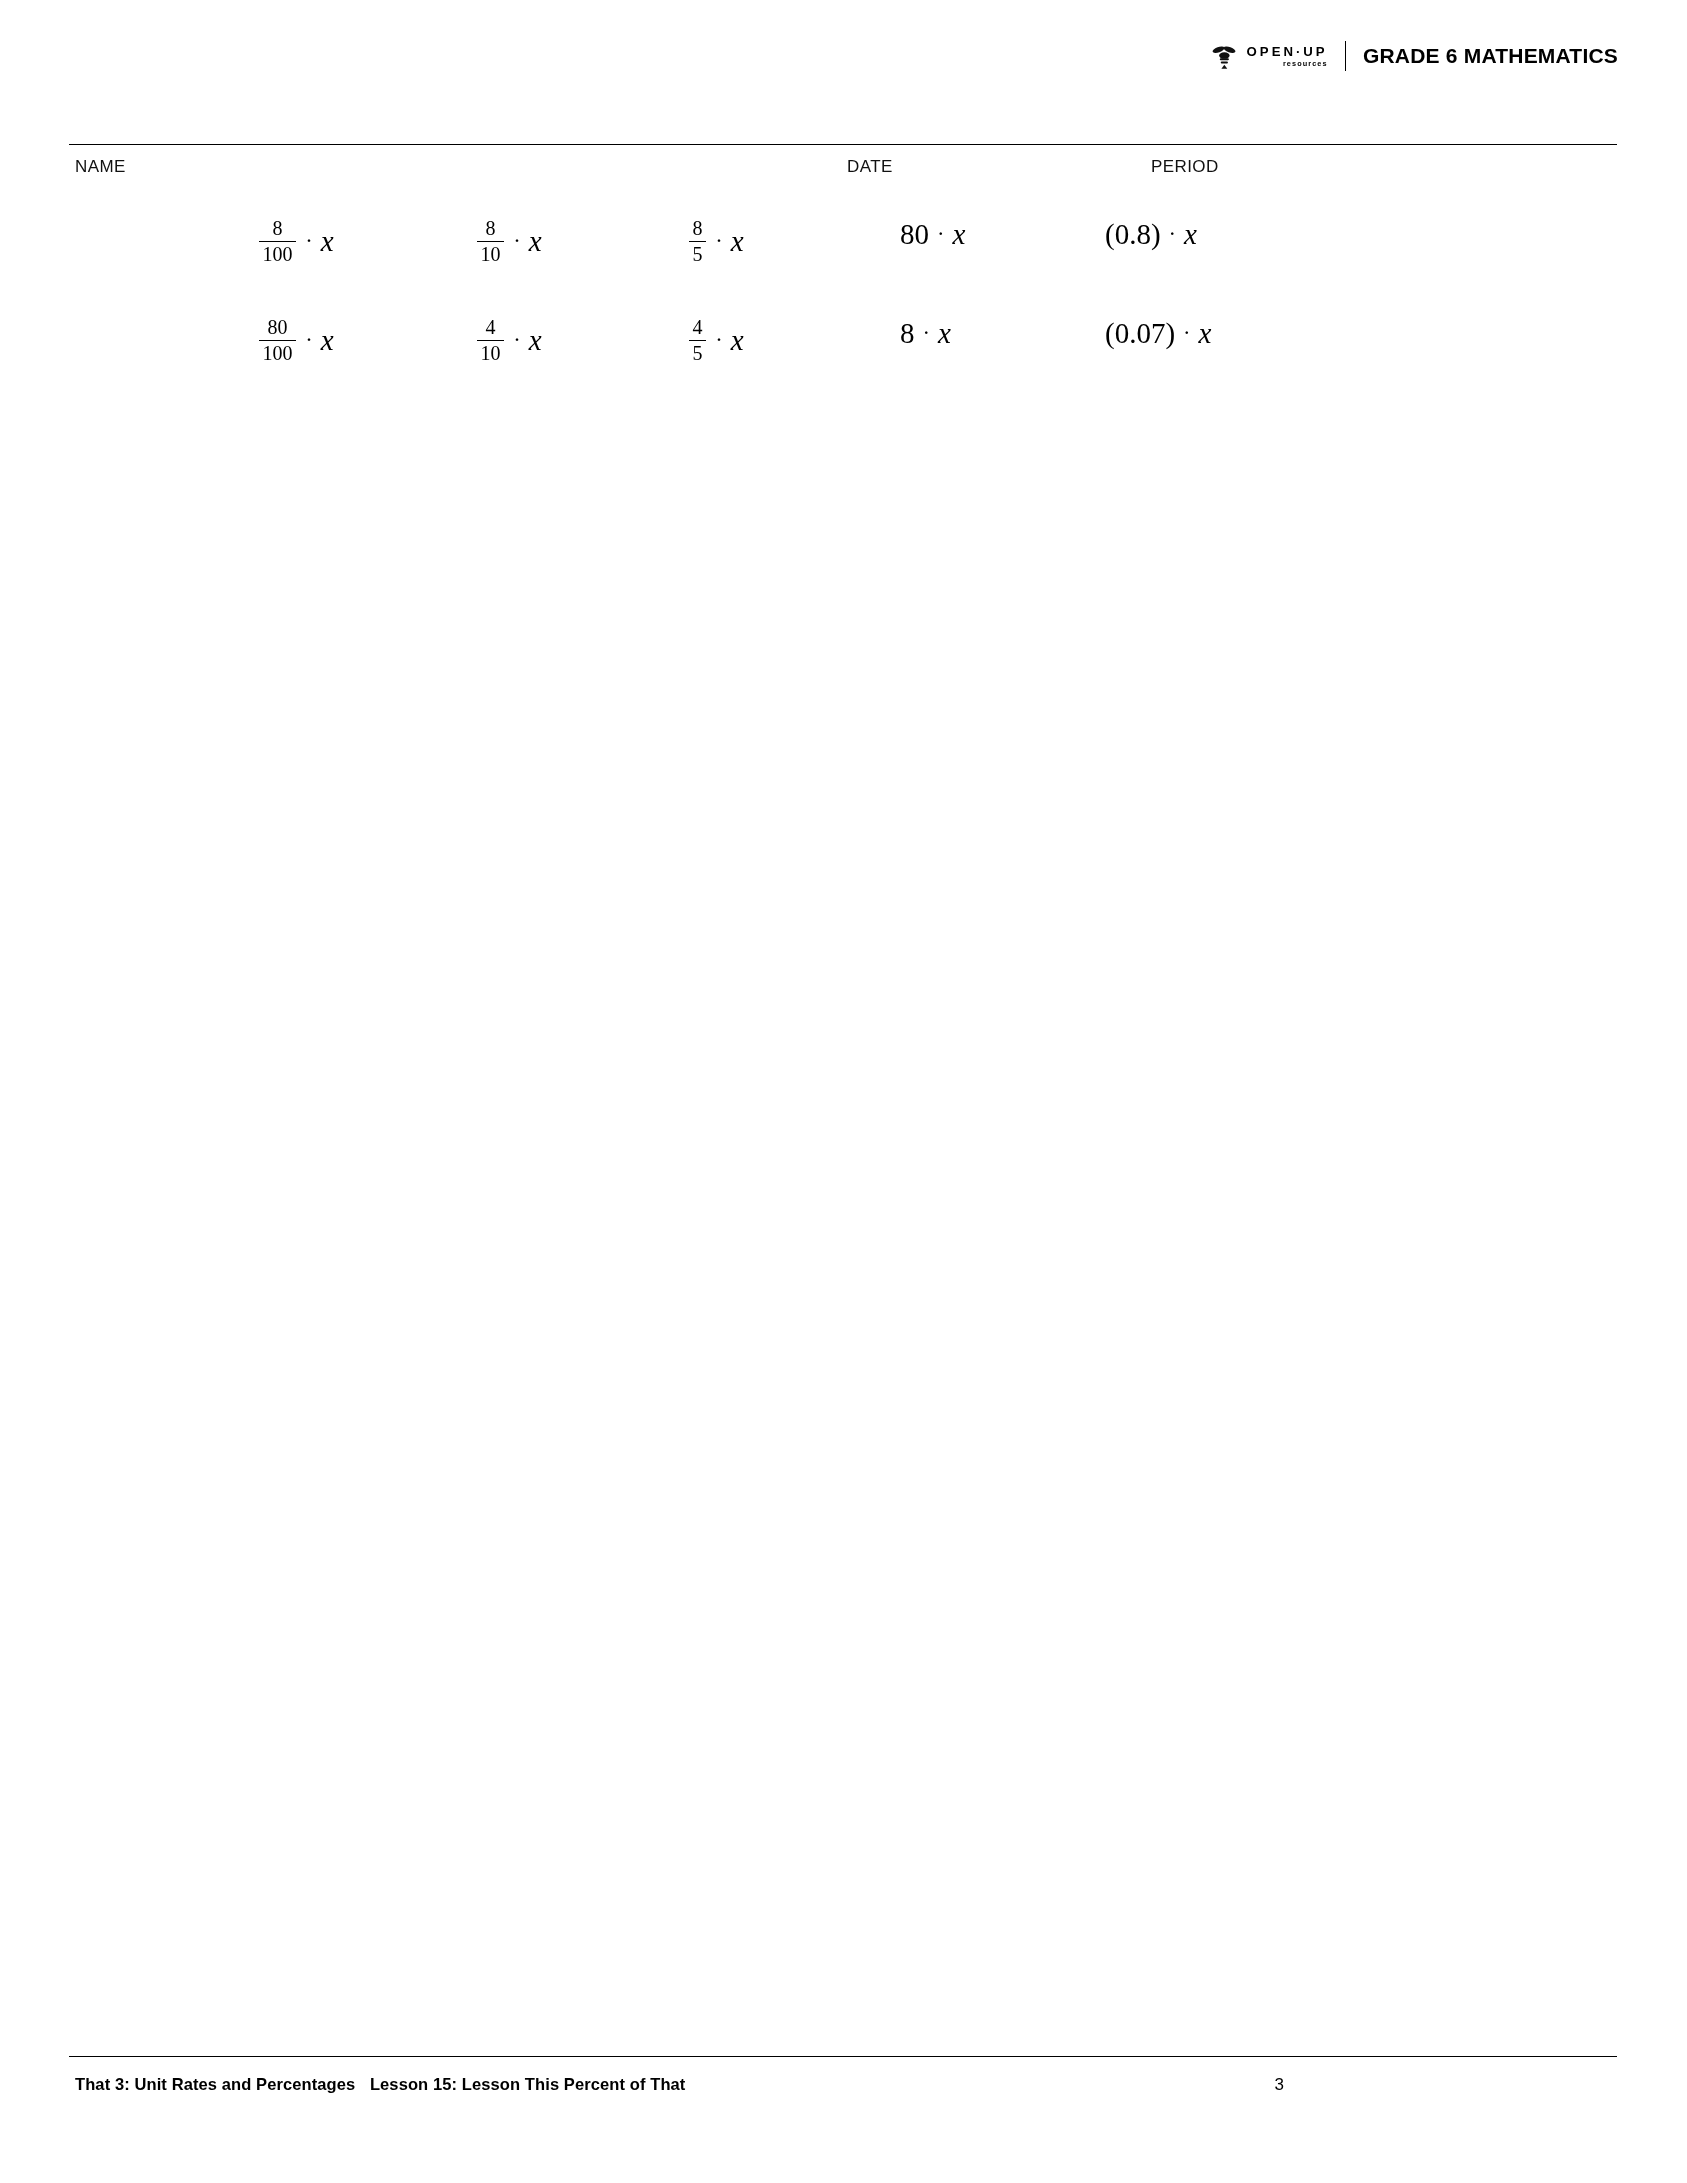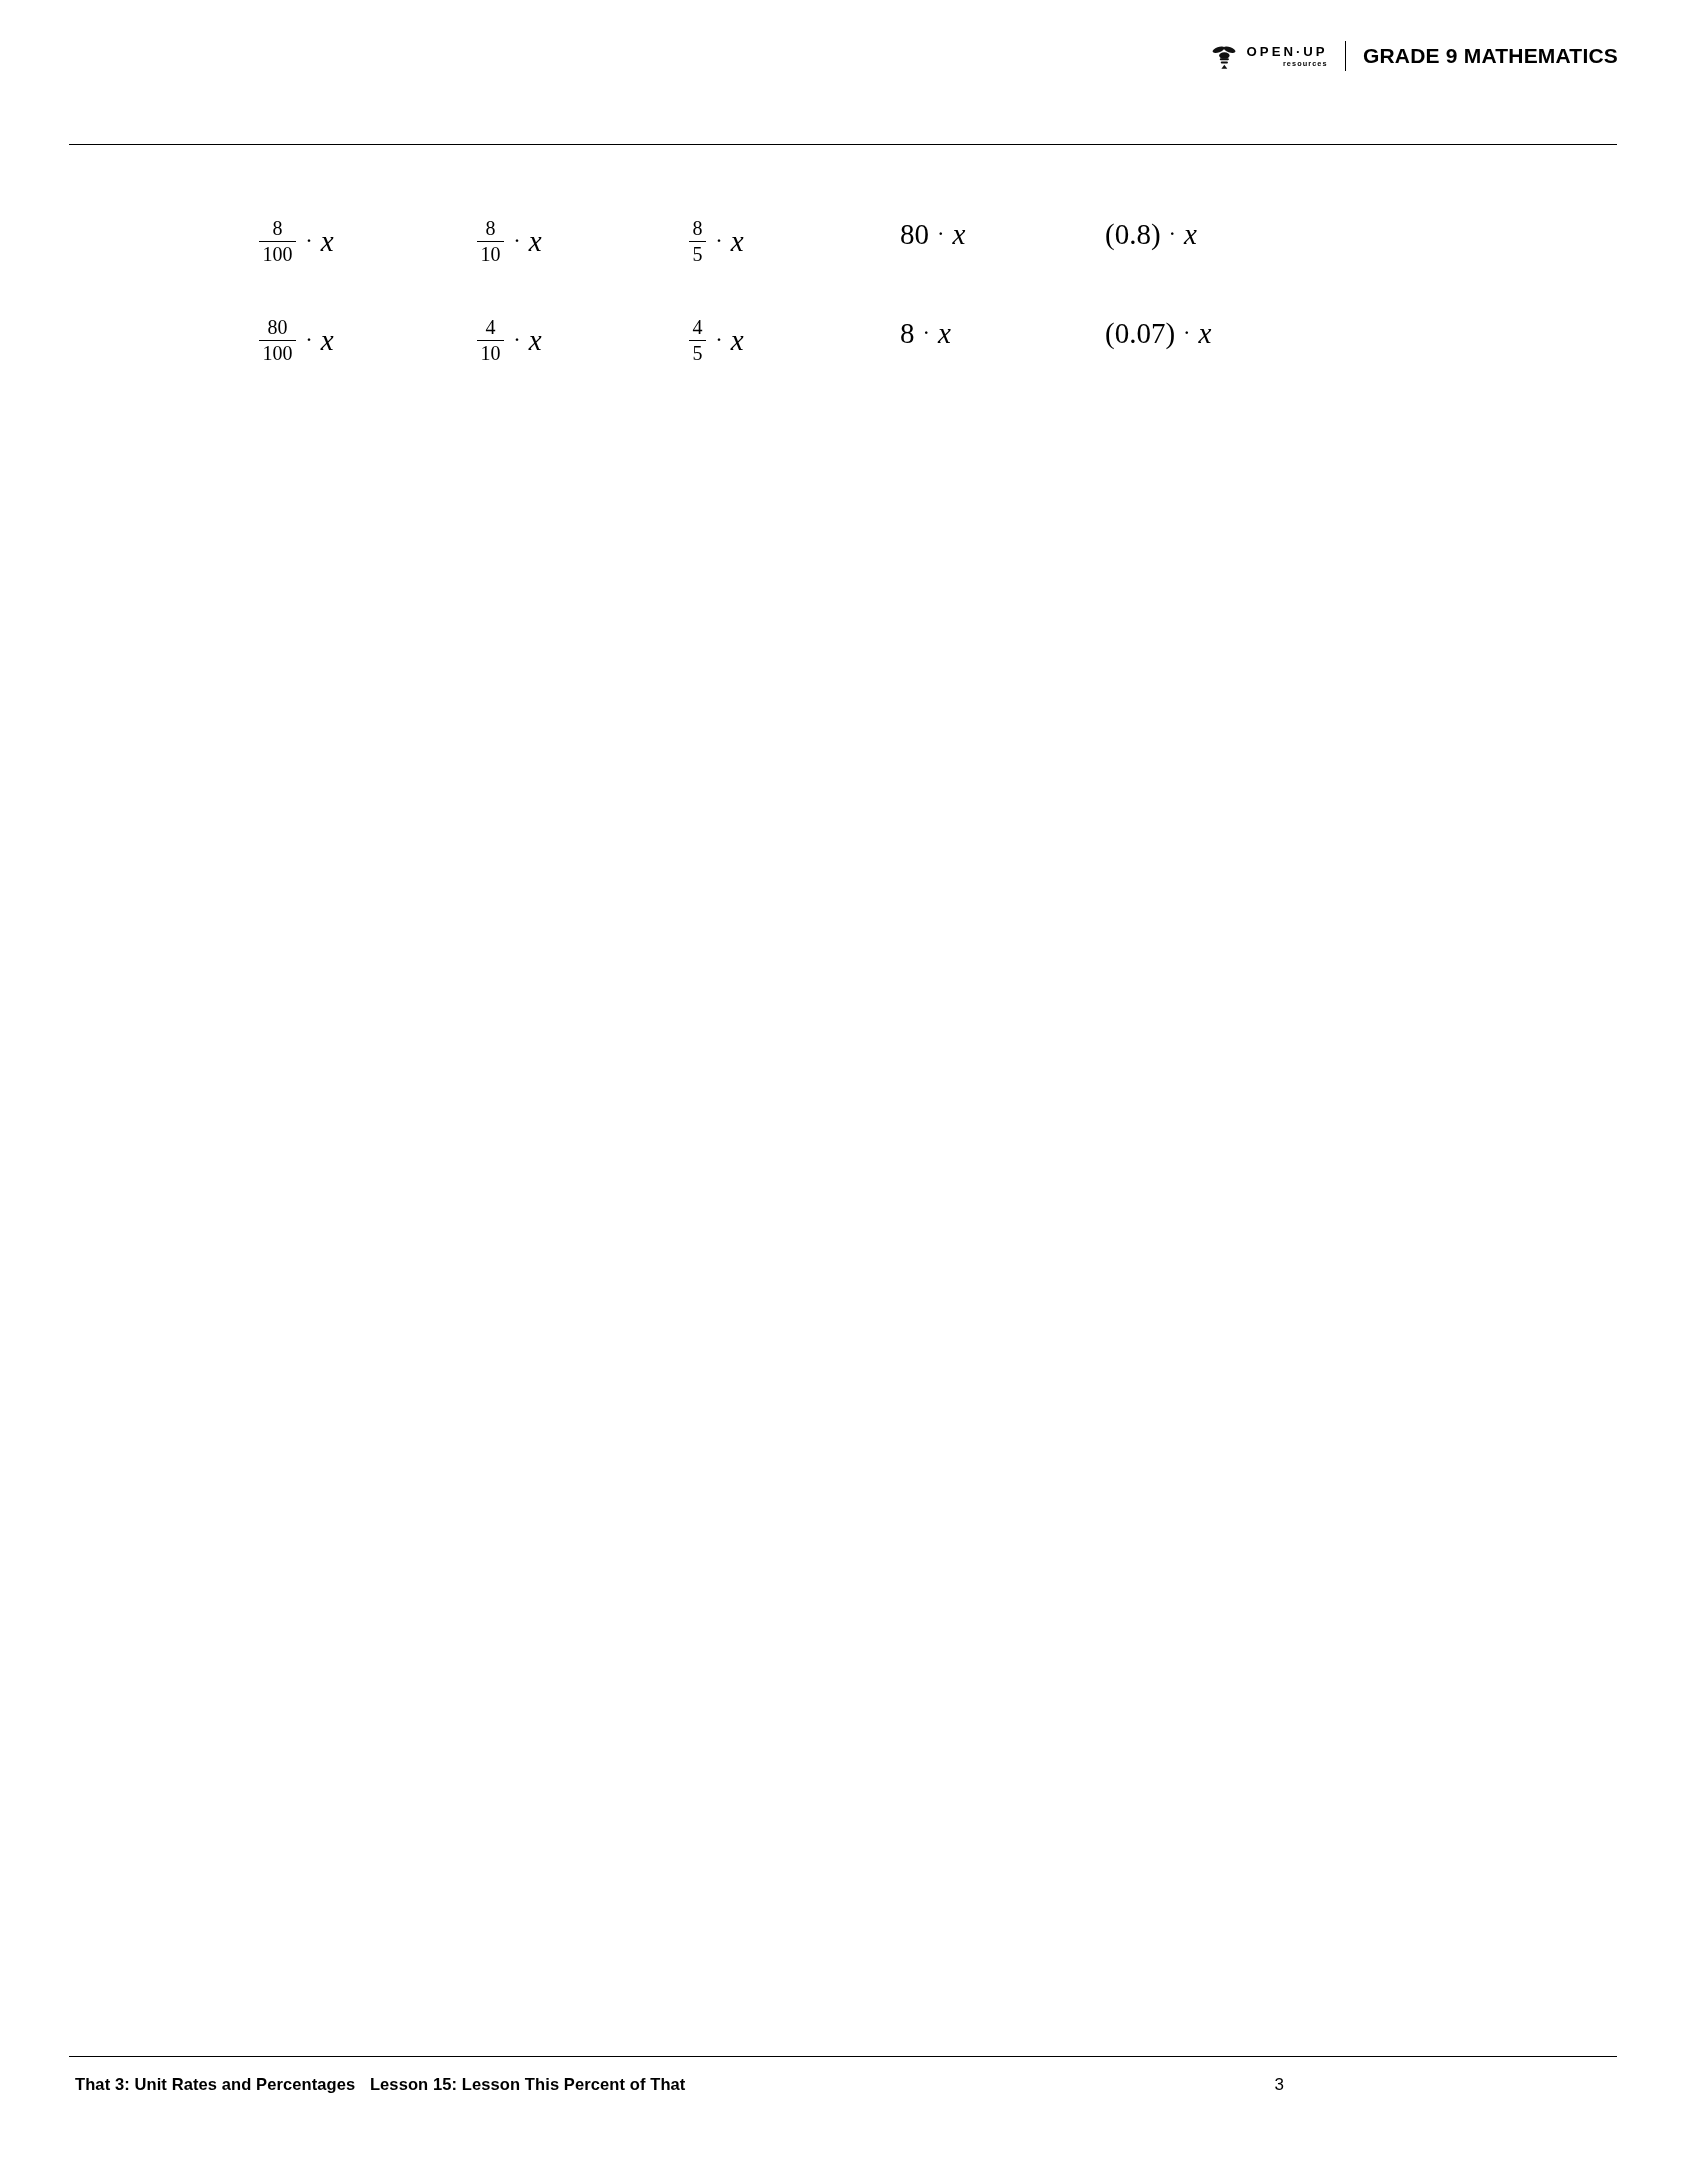--- a/index.html
+++ b/index.html
@@ -223,26 +223,31 @@
               <path d="M22 33 l4.5 6 h-9 z"></path>
             </g>
           </svg>
         </span>
         <span class="logo-text">
           <span class="logo-main">OPEN·UP</span>
           <span class="logo-sub">resources</span>
         </span>
       </div>
       <div class="divider-bar"></div>
-      <div class="grade-title">GRADE 9 MATHEMATICS</div>
+      <div class="grade-title">GRADE 6 MATHEMATICS</div>
     </div>
   </div>
 
   <div class="top-rule"></div>
 
+  <div class="field-row">
+    <div class="field-label field-name">NAME</div>
+    <div class="field-label field-date">DATE</div>
+    <div class="field-label field-period">PERIOD</div>
+  </div>
 
   <div class="expr-area">
 
     <div class="expr-row">
 
       <div class="expr c1">
         <span class="frac">
           <span class="num">8</span>
           <span class="bar"></span>
           <span class="den">100</span>

